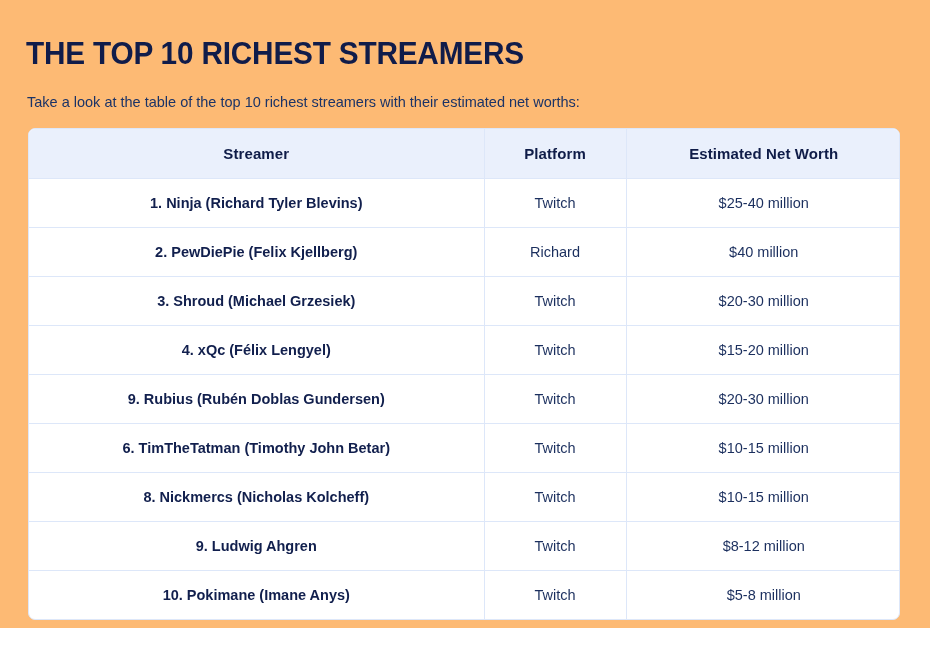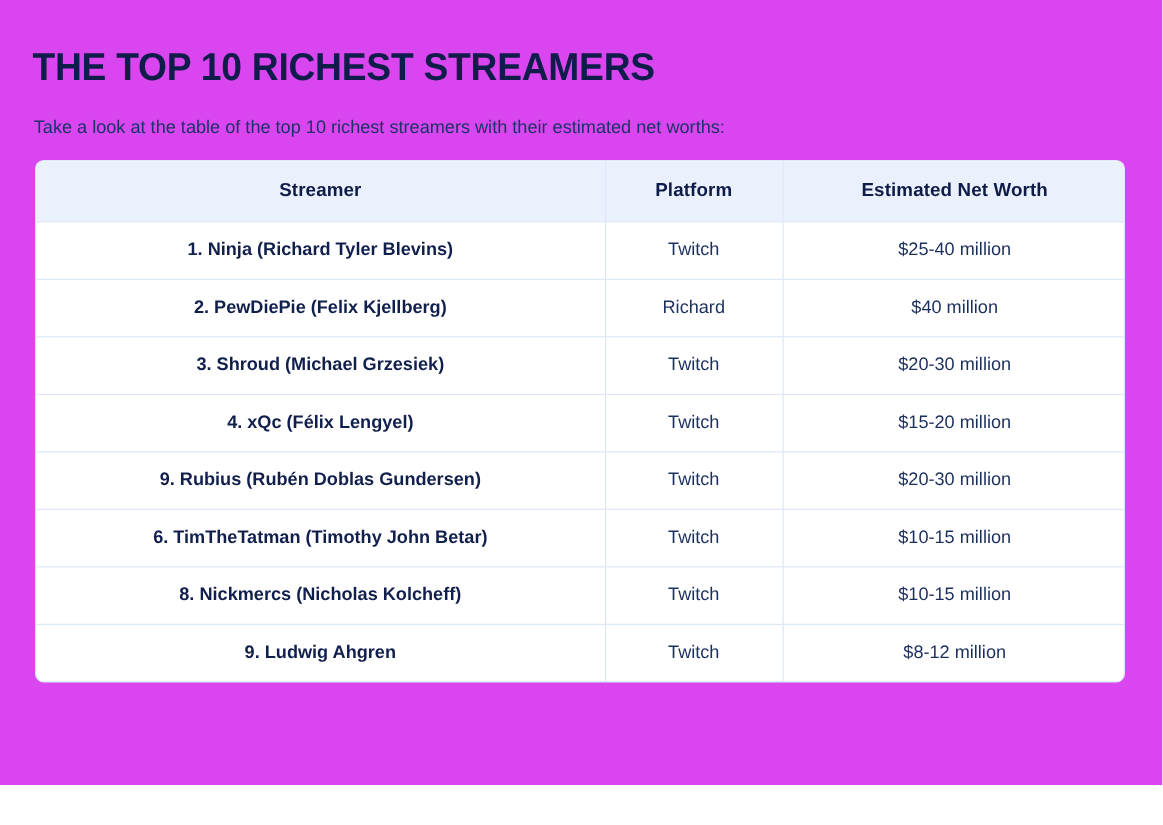--- a/index.html
+++ b/index.html
@@ -11,21 +11,21 @@
     width: 930px;
     height: 660px;
     overflow: hidden;
     font-family: "Liberation Sans", sans-serif;
     -webkit-font-smoothing: antialiased;
   }
   .page {
     position: relative;
     width: 930px;
     height: 628px;
-    background: #d946ef;
+    background: #fdba74;
     text-decoration: underline;
   }
 
   
   .page-title {
     position: absolute;
     left: 26px;
     top: 14px;
     font-size: 31px;
     line-height: 38px;
@@ -64,21 +64,21 @@
     width: 100%;
     border-collapse: collapse;
     table-layout: fixed;
   }
   table.streamers th,
   table.streamers td {
     text-align: center;
     vertical-align: middle;
     border-right: 1px solid #dde7f9;
     border-bottom: 1px solid #dde7f9;
-    padding: 4px 6px;
+    padding: 16px 6px;
     box-sizing: border-box;
   }
   table.streamers th:last-child,
   table.streamers td:last-child {
     border-right: none;
   }
   table.streamers tbody tr:last-child td {
     border-bottom: none;
   }
 
@@ -166,17 +166,22 @@
         <tr>
           <td class="streamer-cell">8. Nickmercs (Nicholas Kolcheff)</td>
           <td>Twitch</td>
           <td>$10-15 million</td>
         </tr>
         <tr>
           <td class="streamer-cell">9. Ludwig Ahgren</td>
           <td>Twitch</td>
           <td>$8-12 million</td>
         </tr>
+        <tr>
+          <td class="streamer-cell">10. Pokimane (Imane Anys)</td>
+          <td>Twitch</td>
+          <td>$5-8 million</td>
+        </tr>
       </tbody>
     </table>
   </div>
 
 </div>
 
 </body></html>

